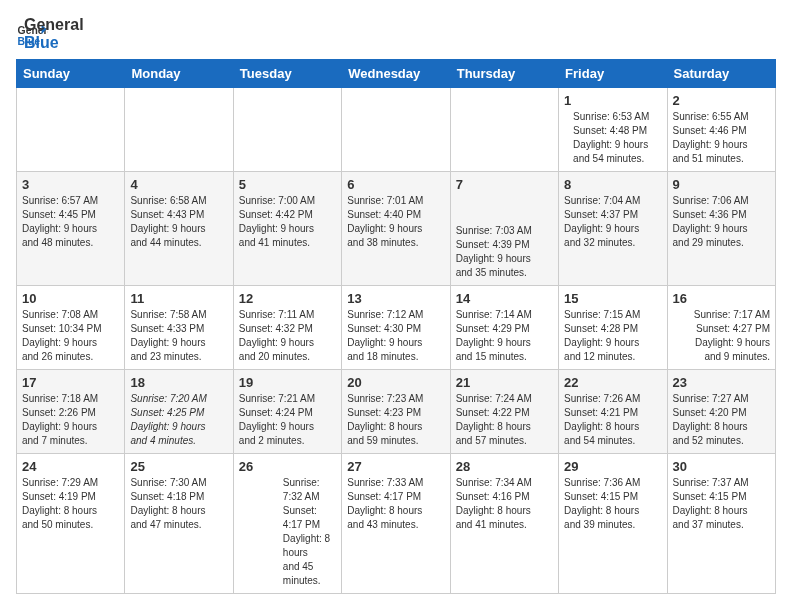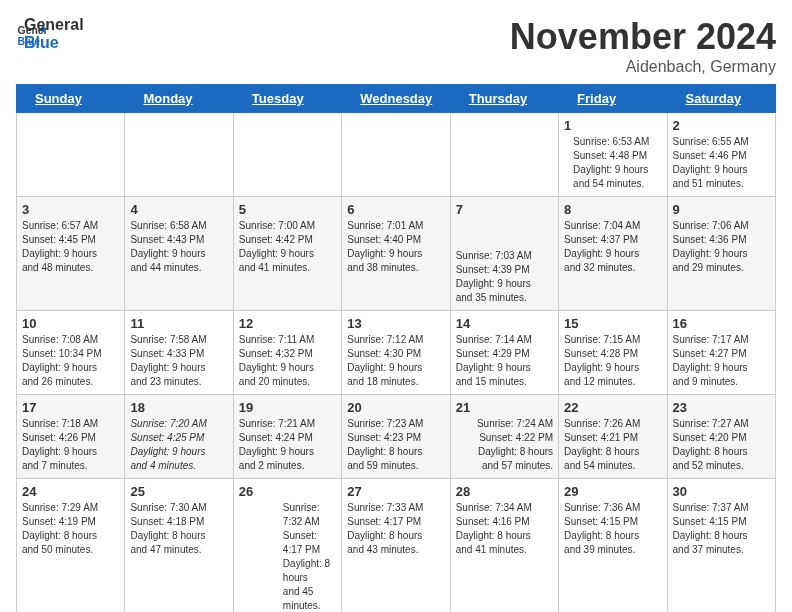--- a/index.html
+++ b/index.html
@@ -39,25 +39,24 @@
     }
     table {
       width: 100%;
       border-collapse: collapse;
       table-layout: fixed;
     }
     thead th {
       background-color: #1a6bbf;
       color: #fff;
       text-align: left;
-      padding: 6px 18px;
+      padding: 6px 6px;
       font-size: 13px;
       font-weight: bold;
       border: 1px solid #1a6bbf;
-      text-decoration: underline;
     }
     tbody td {
       vertical-align: top;
       padding: 5px 5px;
       font-size: 10.5px;
       color: #333;
       border: 1px solid #ccc;
       height: 80px;
       background: #fff;
     }
@@ -87,24 +86,20 @@
     <svg class="logo-icon" viewBox="0 0 40 40" xmlns="http://www.w3.org/2000/svg">
       <text x="2" y="20" font-size="13" font-weight="bold" fill="#333">General</text>
       <text x="2" y="34" font-size="13" font-weight="bold" fill="#1a6bbf">Blue</text>
       <polygon points="32,8 38,14 32,20" fill="#1a6bbf"></polygon>
     </svg>
     <div style="display:flex;flex-direction:column;line-height:1.1;margin-left:-28px;">
       <span style="font-size:16px;font-weight:bold;color:#333;">General</span>
       <span style="font-size:16px;font-weight:bold;color:#1a6bbf;">Blue</span>
     </div>
   </div>
-  <div class="title-area">
-    <div class="month-title">November 2024</div>
-    <div class="location-title">Aidenbach, Germany</div>
-  </div>
 </div>
 
 <table>
   <thead>
     <tr>
     <th>Sunday</th>
         <th>Monday</th>
         <th>Tuesday</th>
         <th>Wednesday</th>
         <th>Thursday</th>
@@ -223,31 +218,31 @@
         </td>
         <td>
           <span class="day-number">15</span>
           <div class="day-info" style="white-space: pre-line;">Sunrise: 7:15 AM
 Sunset: 4:28 PM
 Daylight: 9 hours
 and 12 minutes.</div>
         </td>
         <td>
           <span class="day-number">16</span>
-          <div class="day-info" style="white-space: pre-line;">Sunrise: 7:17 AM
+          <div class="day-info" style="white-space: pre-line; text-align: right;">Sunrise: 7:17 AM
 Sunset: 4:27 PM
 Daylight: 9 hours
 and 9 minutes.</div>
         </td>
       </tr>
       <tr>
         <td>
           <span class="day-number">17</span>
           <div class="day-info" style="white-space: pre-line;">Sunrise: 7:18 AM
-Sunset: 4:26 PM
+Sunset: 2:26 PM
 Daylight: 9 hours
 and 7 minutes.</div>
         </td>
         <td>
           <span class="day-number">18</span>
           <div class="day-info" style="white-space: pre-line; font-style: italic;">Sunrise: 7:20 AM
 Sunset: 4:25 PM
 Daylight: 9 hours
 and 4 minutes.</div>
         </td>
@@ -260,21 +255,21 @@
         </td>
         <td>
           <span class="day-number">20</span>
           <div class="day-info" style="white-space: pre-line;">Sunrise: 7:23 AM
 Sunset: 4:23 PM
 Daylight: 8 hours
 and 59 minutes.</div>
         </td>
         <td>
           <span class="day-number">21</span>
-          <div class="day-info" style="white-space: pre-line; text-align: right;">Sunrise: 7:24 AM
+          <div class="day-info" style="white-space: pre-line;">Sunrise: 7:24 AM
 Sunset: 4:22 PM
 Daylight: 8 hours
 and 57 minutes.</div>
         </td>
         <td>
           <span class="day-number">22</span>
           <div class="day-info" style="white-space: pre-line;">Sunrise: 7:26 AM
 Sunset: 4:21 PM
 Daylight: 8 hours
 and 54 minutes.</div>

